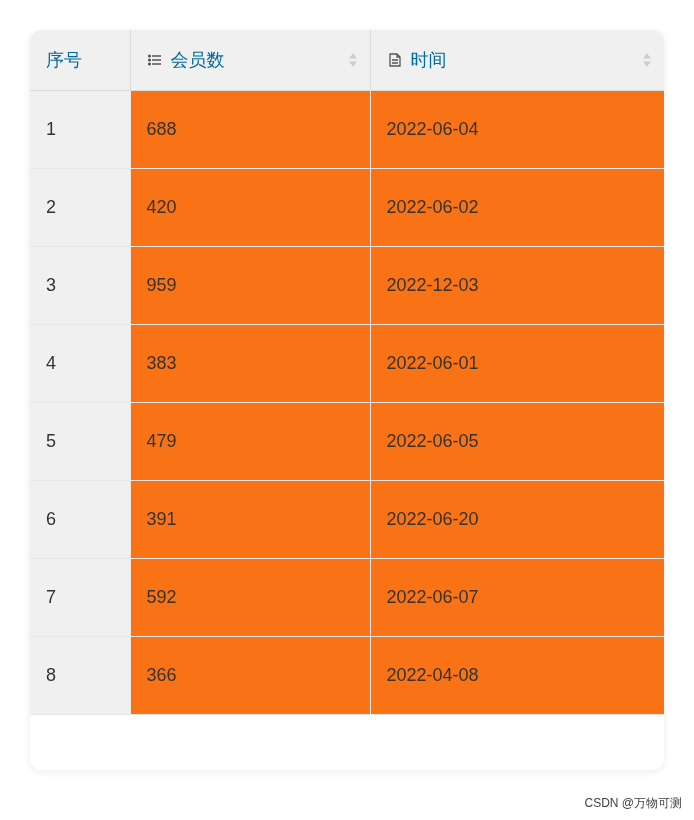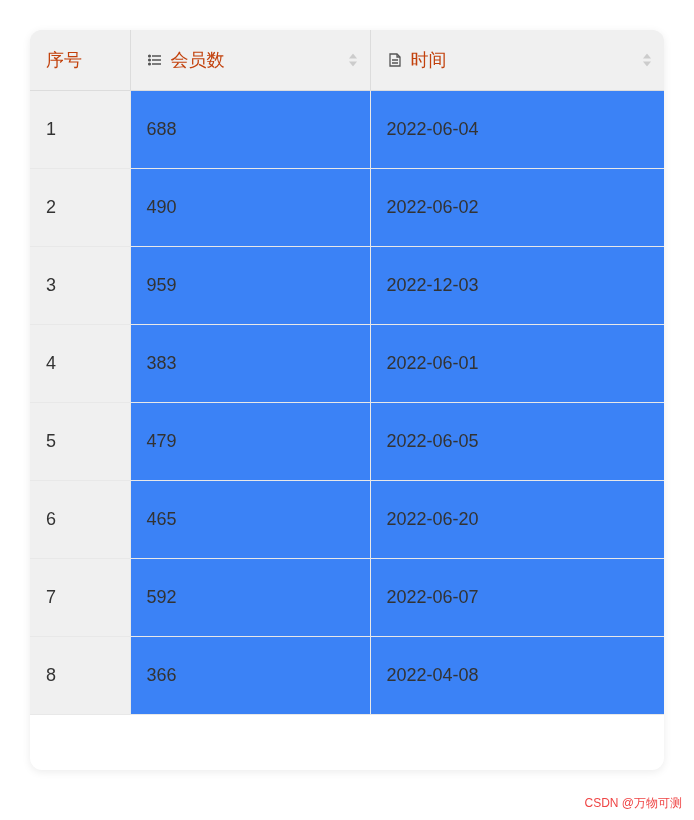--- a/index.html
+++ b/index.html
@@ -30,37 +30,37 @@
       width: 100%;
       border-collapse: collapse;
     }
     thead {
       background: #f0f0f0;
     }
     th {
       background: #f0f0f0;
       text-align: center;
       font-weight: 400;
-      color: #c2410c;
+      color: #0369a1;
       font-size: 18px;
       padding: 18px 16px;
       border-bottom: 1px solid #dcdcdc;
       border-right: 1px solid #dcdcdc;
       position: relative;
     }
     th:last-child {
       border-right: none;
     }
     td {
       padding: 28px 16px;
       font-size: 18px;
       color: #333;
       border-bottom: 1px solid #e8e8e8;
       border-right: 1px solid #e8e8e8;
-      background: #3b82f6;
+      background: #f97316;
     }
     td:first-child {
       background: #f0f0f0;
     }
     td:last-child {
       border-right: none;
     }
     .col-index {
       width: 100px;
     }
@@ -90,21 +90,21 @@
       gap: 1px;
     }
     .sort-arrows svg {
       display: block;
     }
     .watermark {
       position: fixed;
       bottom: 8px;
       right: 12px;
       font-size: 12px;
-      color: #ef4444;
+      color: #404040;
       font-family: sans-serif;
     }
   </style>
 </head>
 <body>
 
 <div class="table-container">
   <div class="table-scroll">
     <table>
       <thead>
@@ -161,41 +161,41 @@
         </tr>
       </thead>
       <tbody>
         <tr>
           <td>1</td>
           <td>688</td>
           <td>2022-06-04</td>
         </tr>
         <tr>
           <td>2</td>
-          <td>490</td>
+          <td>420</td>
           <td>2022-06-02</td>
         </tr>
         <tr>
           <td>3</td>
           <td>959</td>
           <td>2022-12-03</td>
         </tr>
         <tr>
           <td>4</td>
           <td>383</td>
           <td>2022-06-01</td>
         </tr>
         <tr>
           <td>5</td>
           <td>479</td>
           <td>2022-06-05</td>
         </tr>
         <tr>
           <td>6</td>
-          <td>465</td>
+          <td>391</td>
           <td>2022-06-20</td>
         </tr>
         <tr>
           <td>7</td>
           <td>592</td>
           <td>2022-06-07</td>
         </tr>
         <tr>
           <td>8</td>
           <td>366</td>

